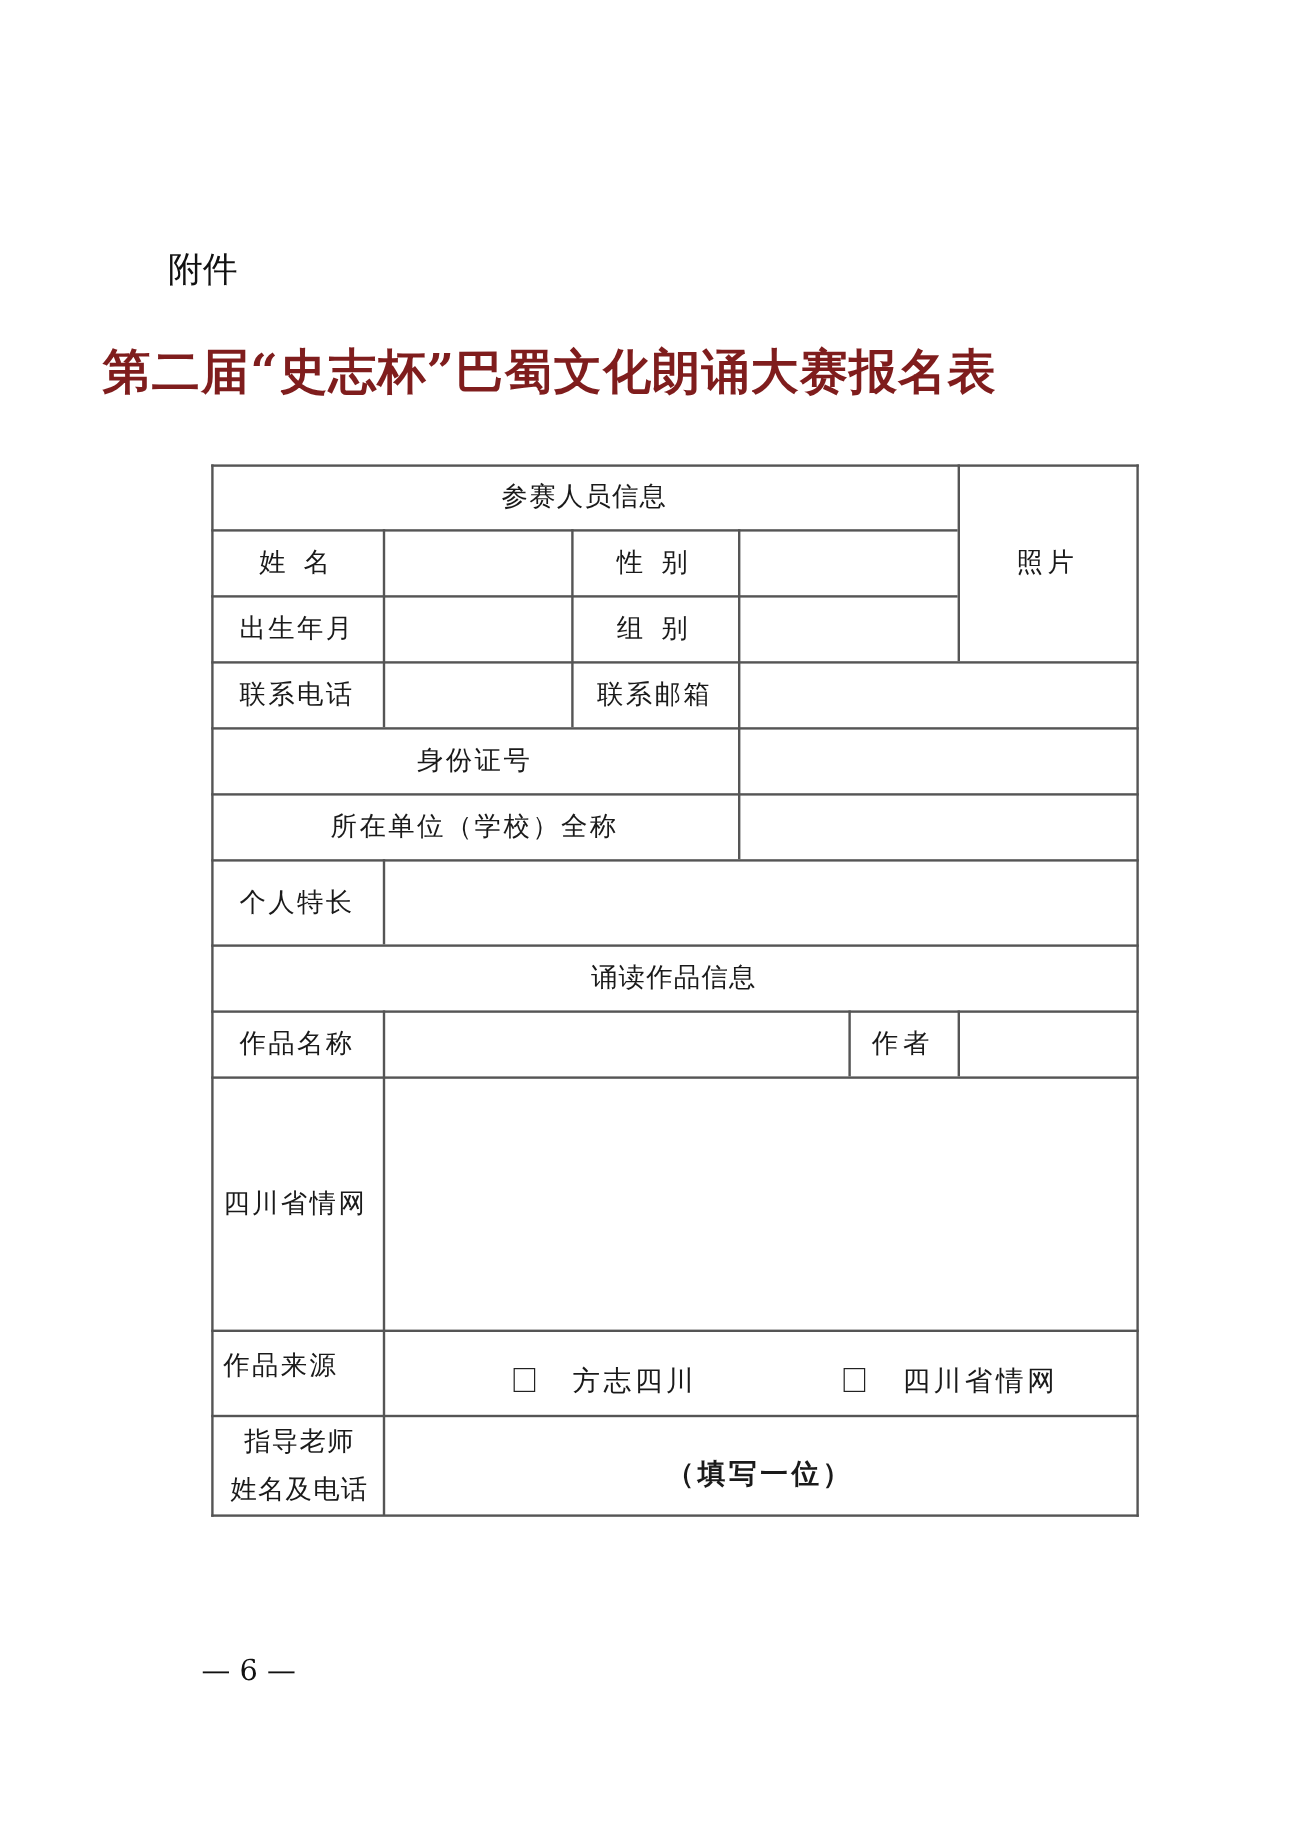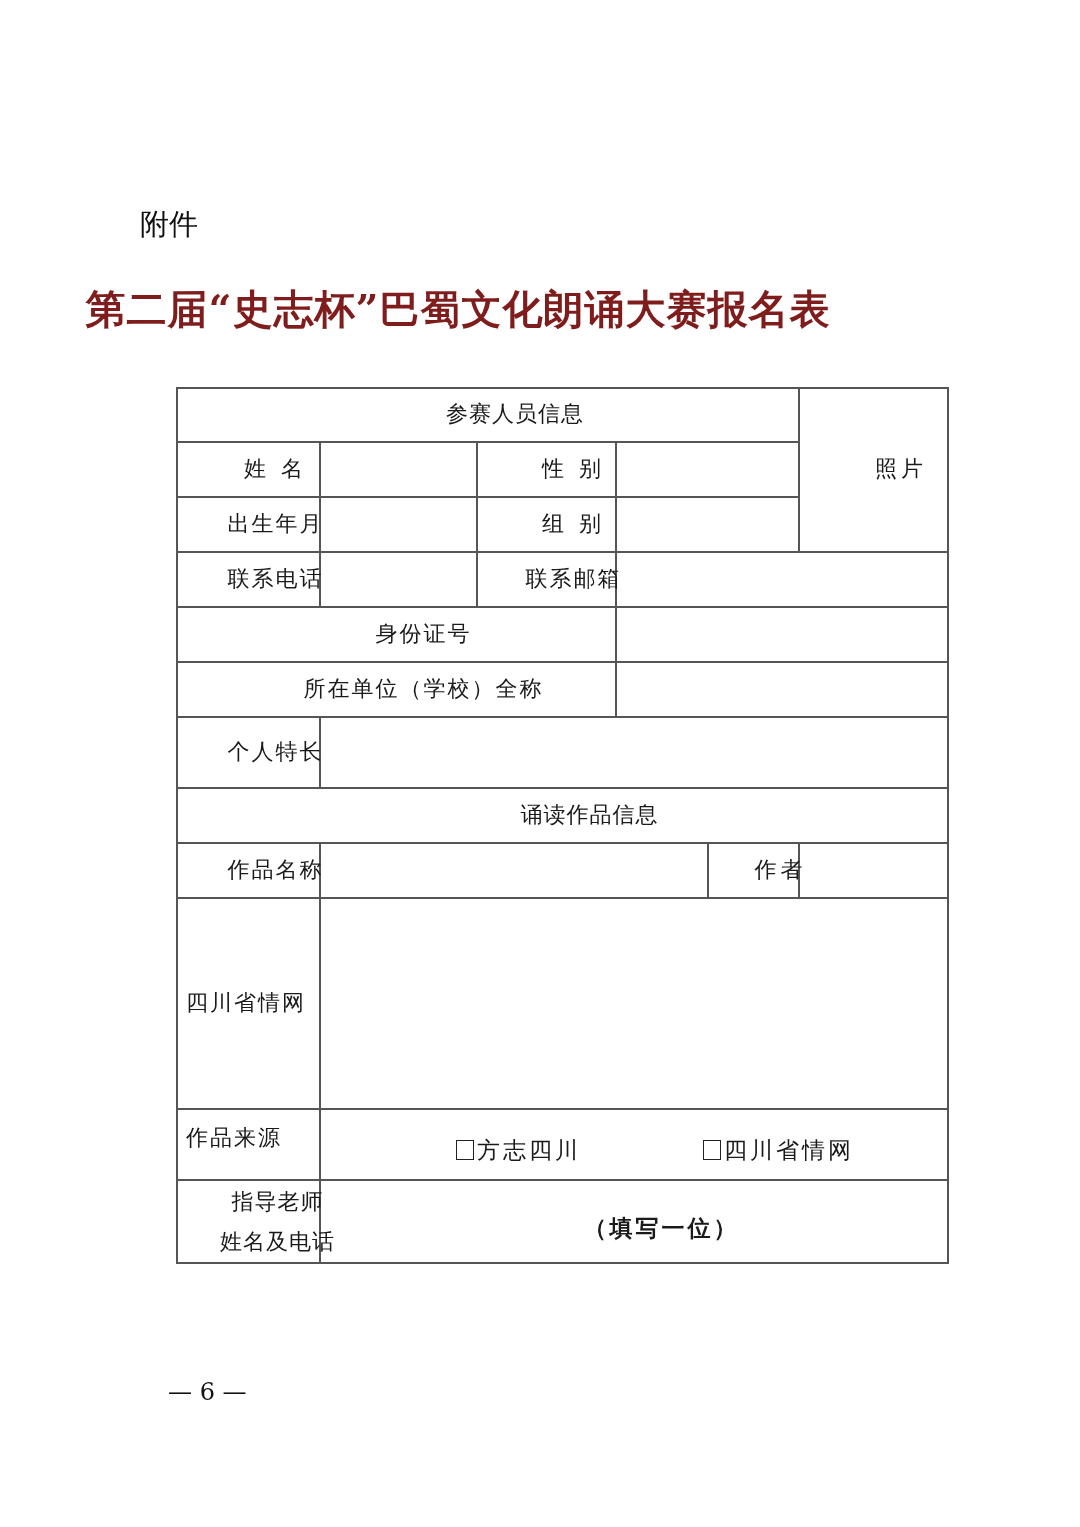--- a/index.html
+++ b/index.html
@@ -3,26 +3,26 @@
   <meta charset="utf-8">
   <style>
     html, body { margin: 0; padding: 0; background: #ffffff; }
     body { width: 1080px; height: 1527px; position: relative; overflow: hidden; color: #111; }
     .attach { position: absolute; left: 140px; top: 205px; font-family: "DejaVu Sans", sans-serif; font-size: 29px; color: #111; }
     .title { position: absolute; left: 0; width: 916px; top: 282px; text-align: center; font-family: "DejaVu Serif", serif; font-weight: bold; font-size: 40px; letter-spacing: 1px; color: #7f1d1d; }
     .tbl { position: absolute; left: 176px; top: 387px; width: 773px; height: 876px; }
     .tbl .ln { position: absolute; background: #555; }
     .h { height: 2px; }
     .v { width: 1.5px; }
-    .cell { position: absolute; display: flex; align-items: center; justify-content: center; font-family: "DejaVu Serif", serif; font-size: 22px; color: #1a1a1a; letter-spacing: 4px; padding-left: 28px; }
+    .cell { position: absolute; display: flex; align-items: center; justify-content: center; font-family: "DejaVu Serif", serif; font-size: 22px; color: #1a1a1a; letter-spacing: 4px; }
     .hdr { font-family: "DejaVu Sans", sans-serif; font-size: 22px; letter-spacing: 1px; }
     .left { justify-content: flex-start; padding-left: 10px; }
     .field { cursor: text; font-weight: bold; }
     .chk { display: inline-block; width: 16px; height: 18px; border: 1.5px solid #222; margin-right: 3px; vertical-align: -2px; }
-    .opt { display: inline-flex; align-items: center; font-family: "DejaVu Serif", serif; font-size: 23px; letter-spacing: 3px; }
+    .opt { display: inline-flex; align-items: center; font-family: "DejaVu Serif", serif; font-size: 23px; letter-spacing: 3px; gap: 28px; }
     .pagenum { position: absolute; left: 168px; top: 1378px; font-family: "DejaVu Serif", serif; font-size: 24px; color: #111; }
   </style>
 </head>
 <body>
 
 <div class="attach">附件</div>
 <div class="title">第二届“史志杯”巴蜀文化朗诵大赛报名表</div>
 
 <div class="tbl">
 

